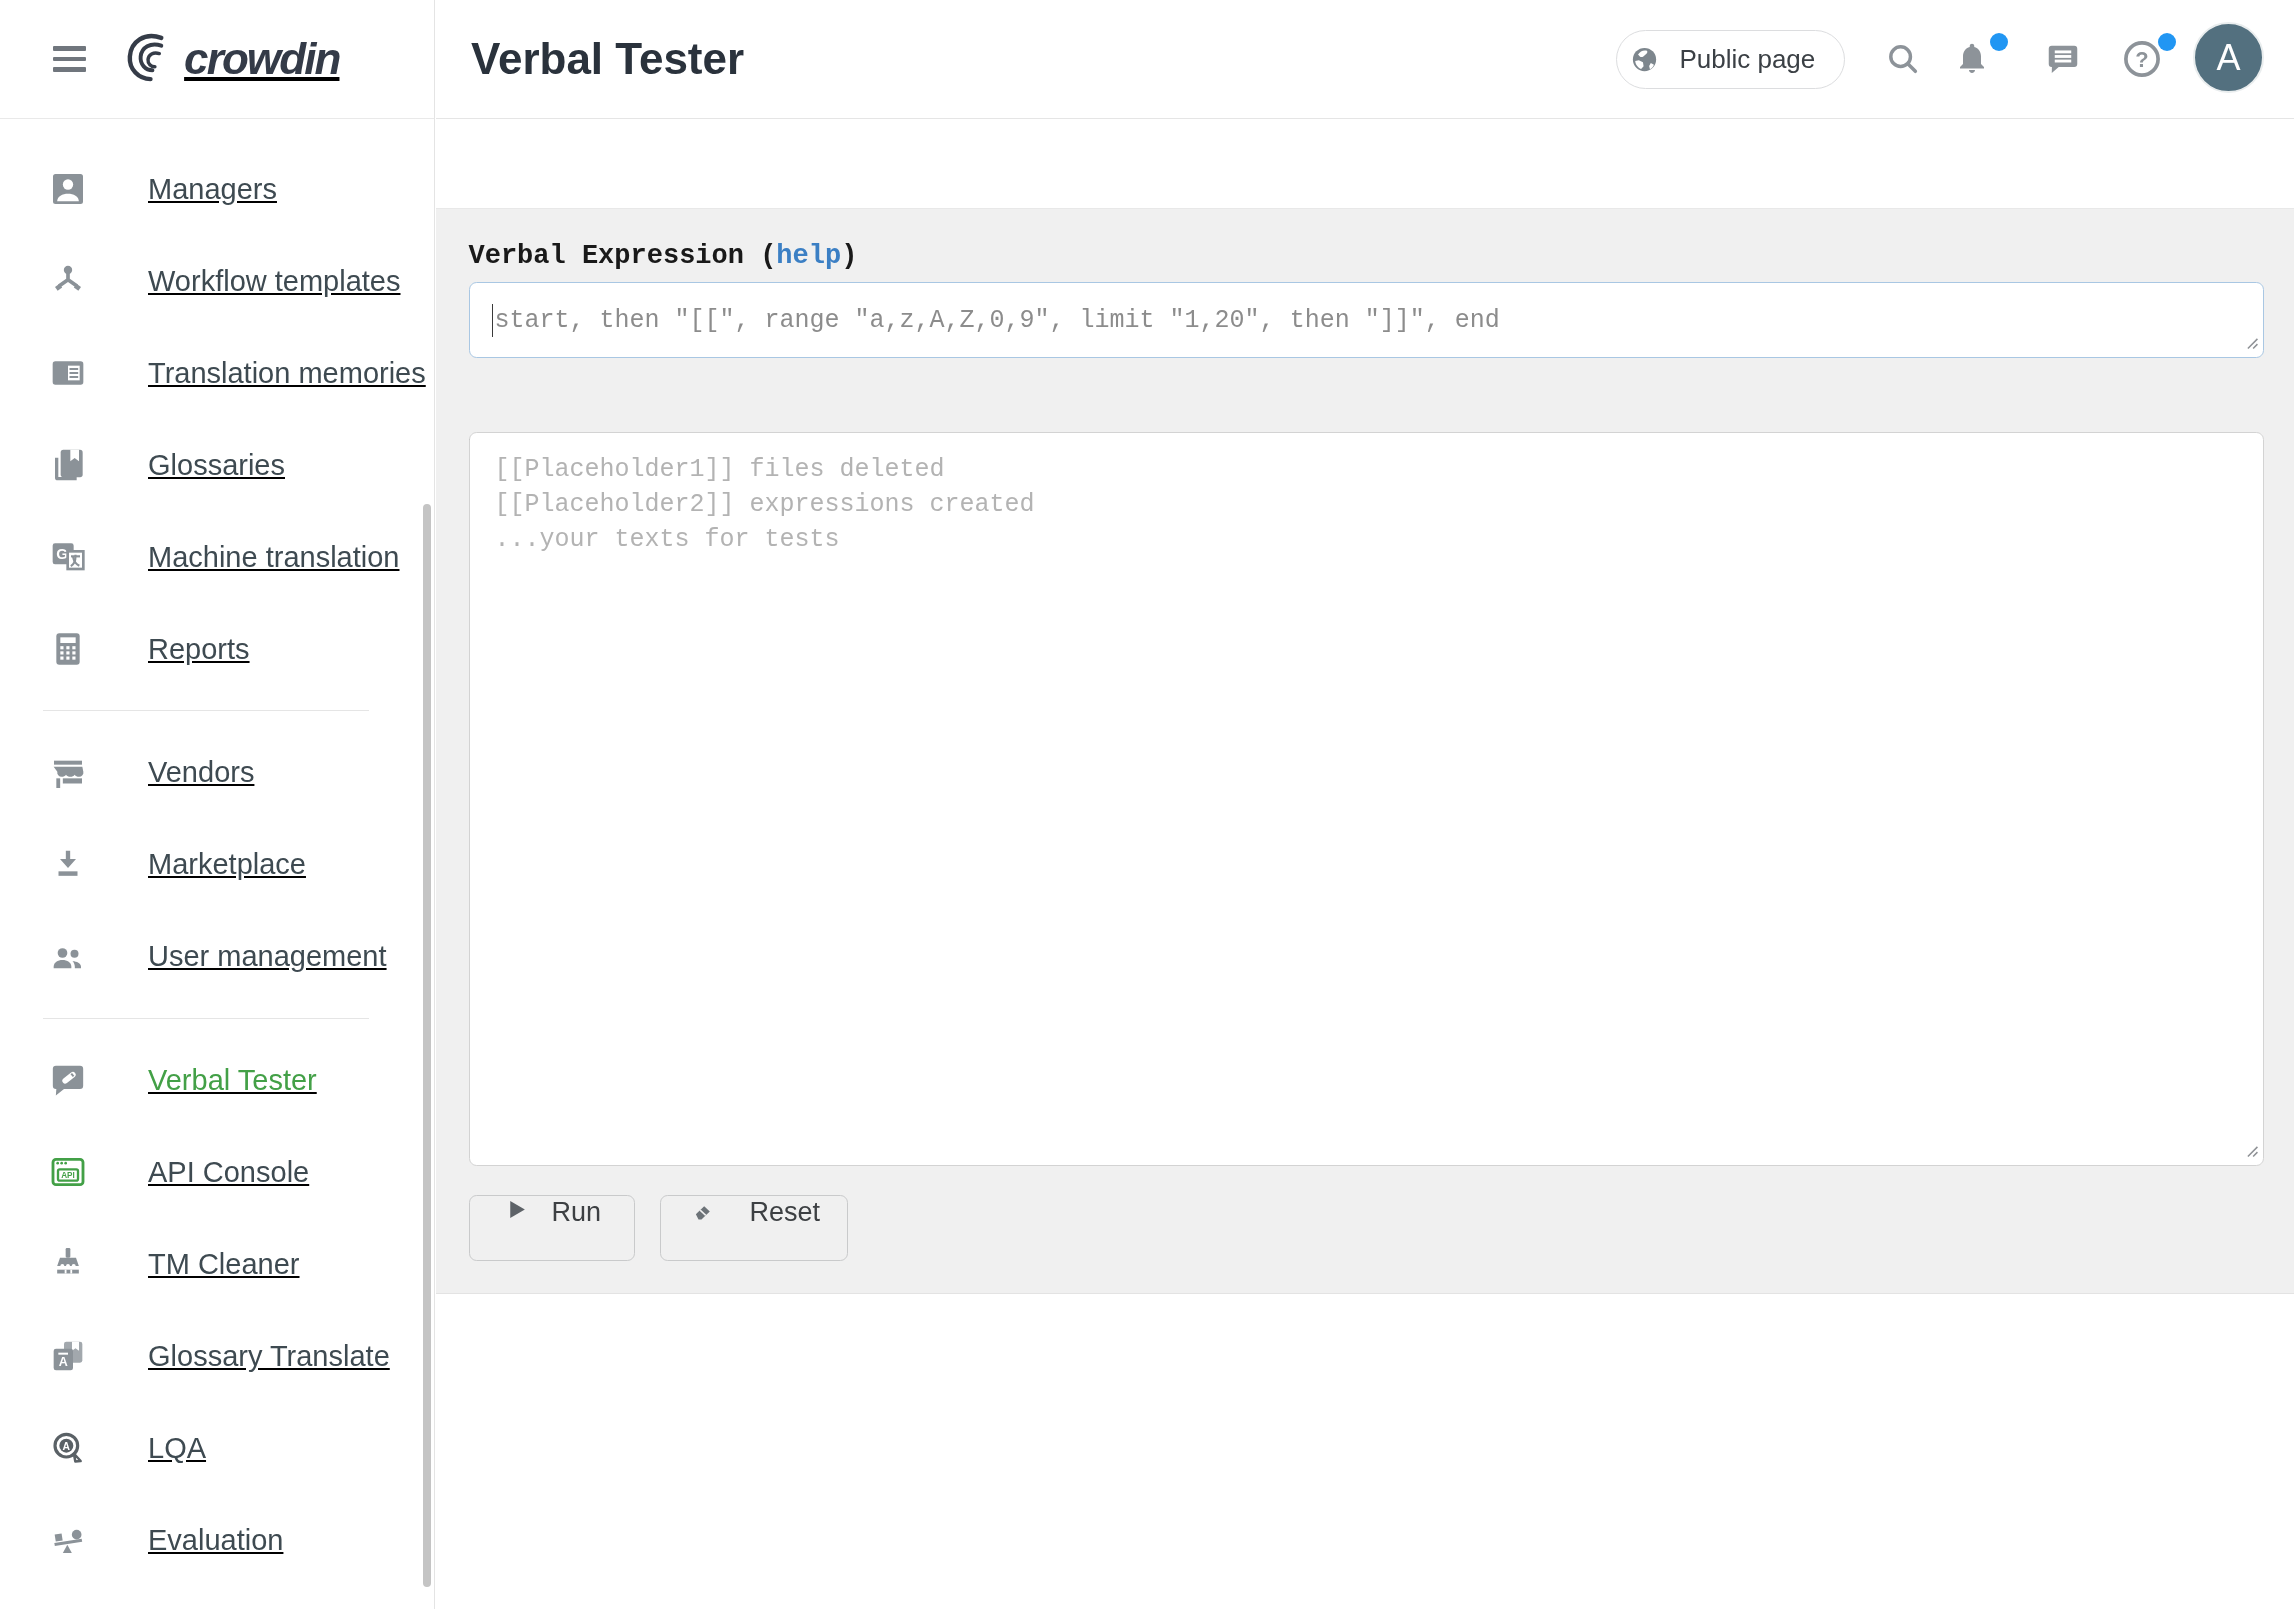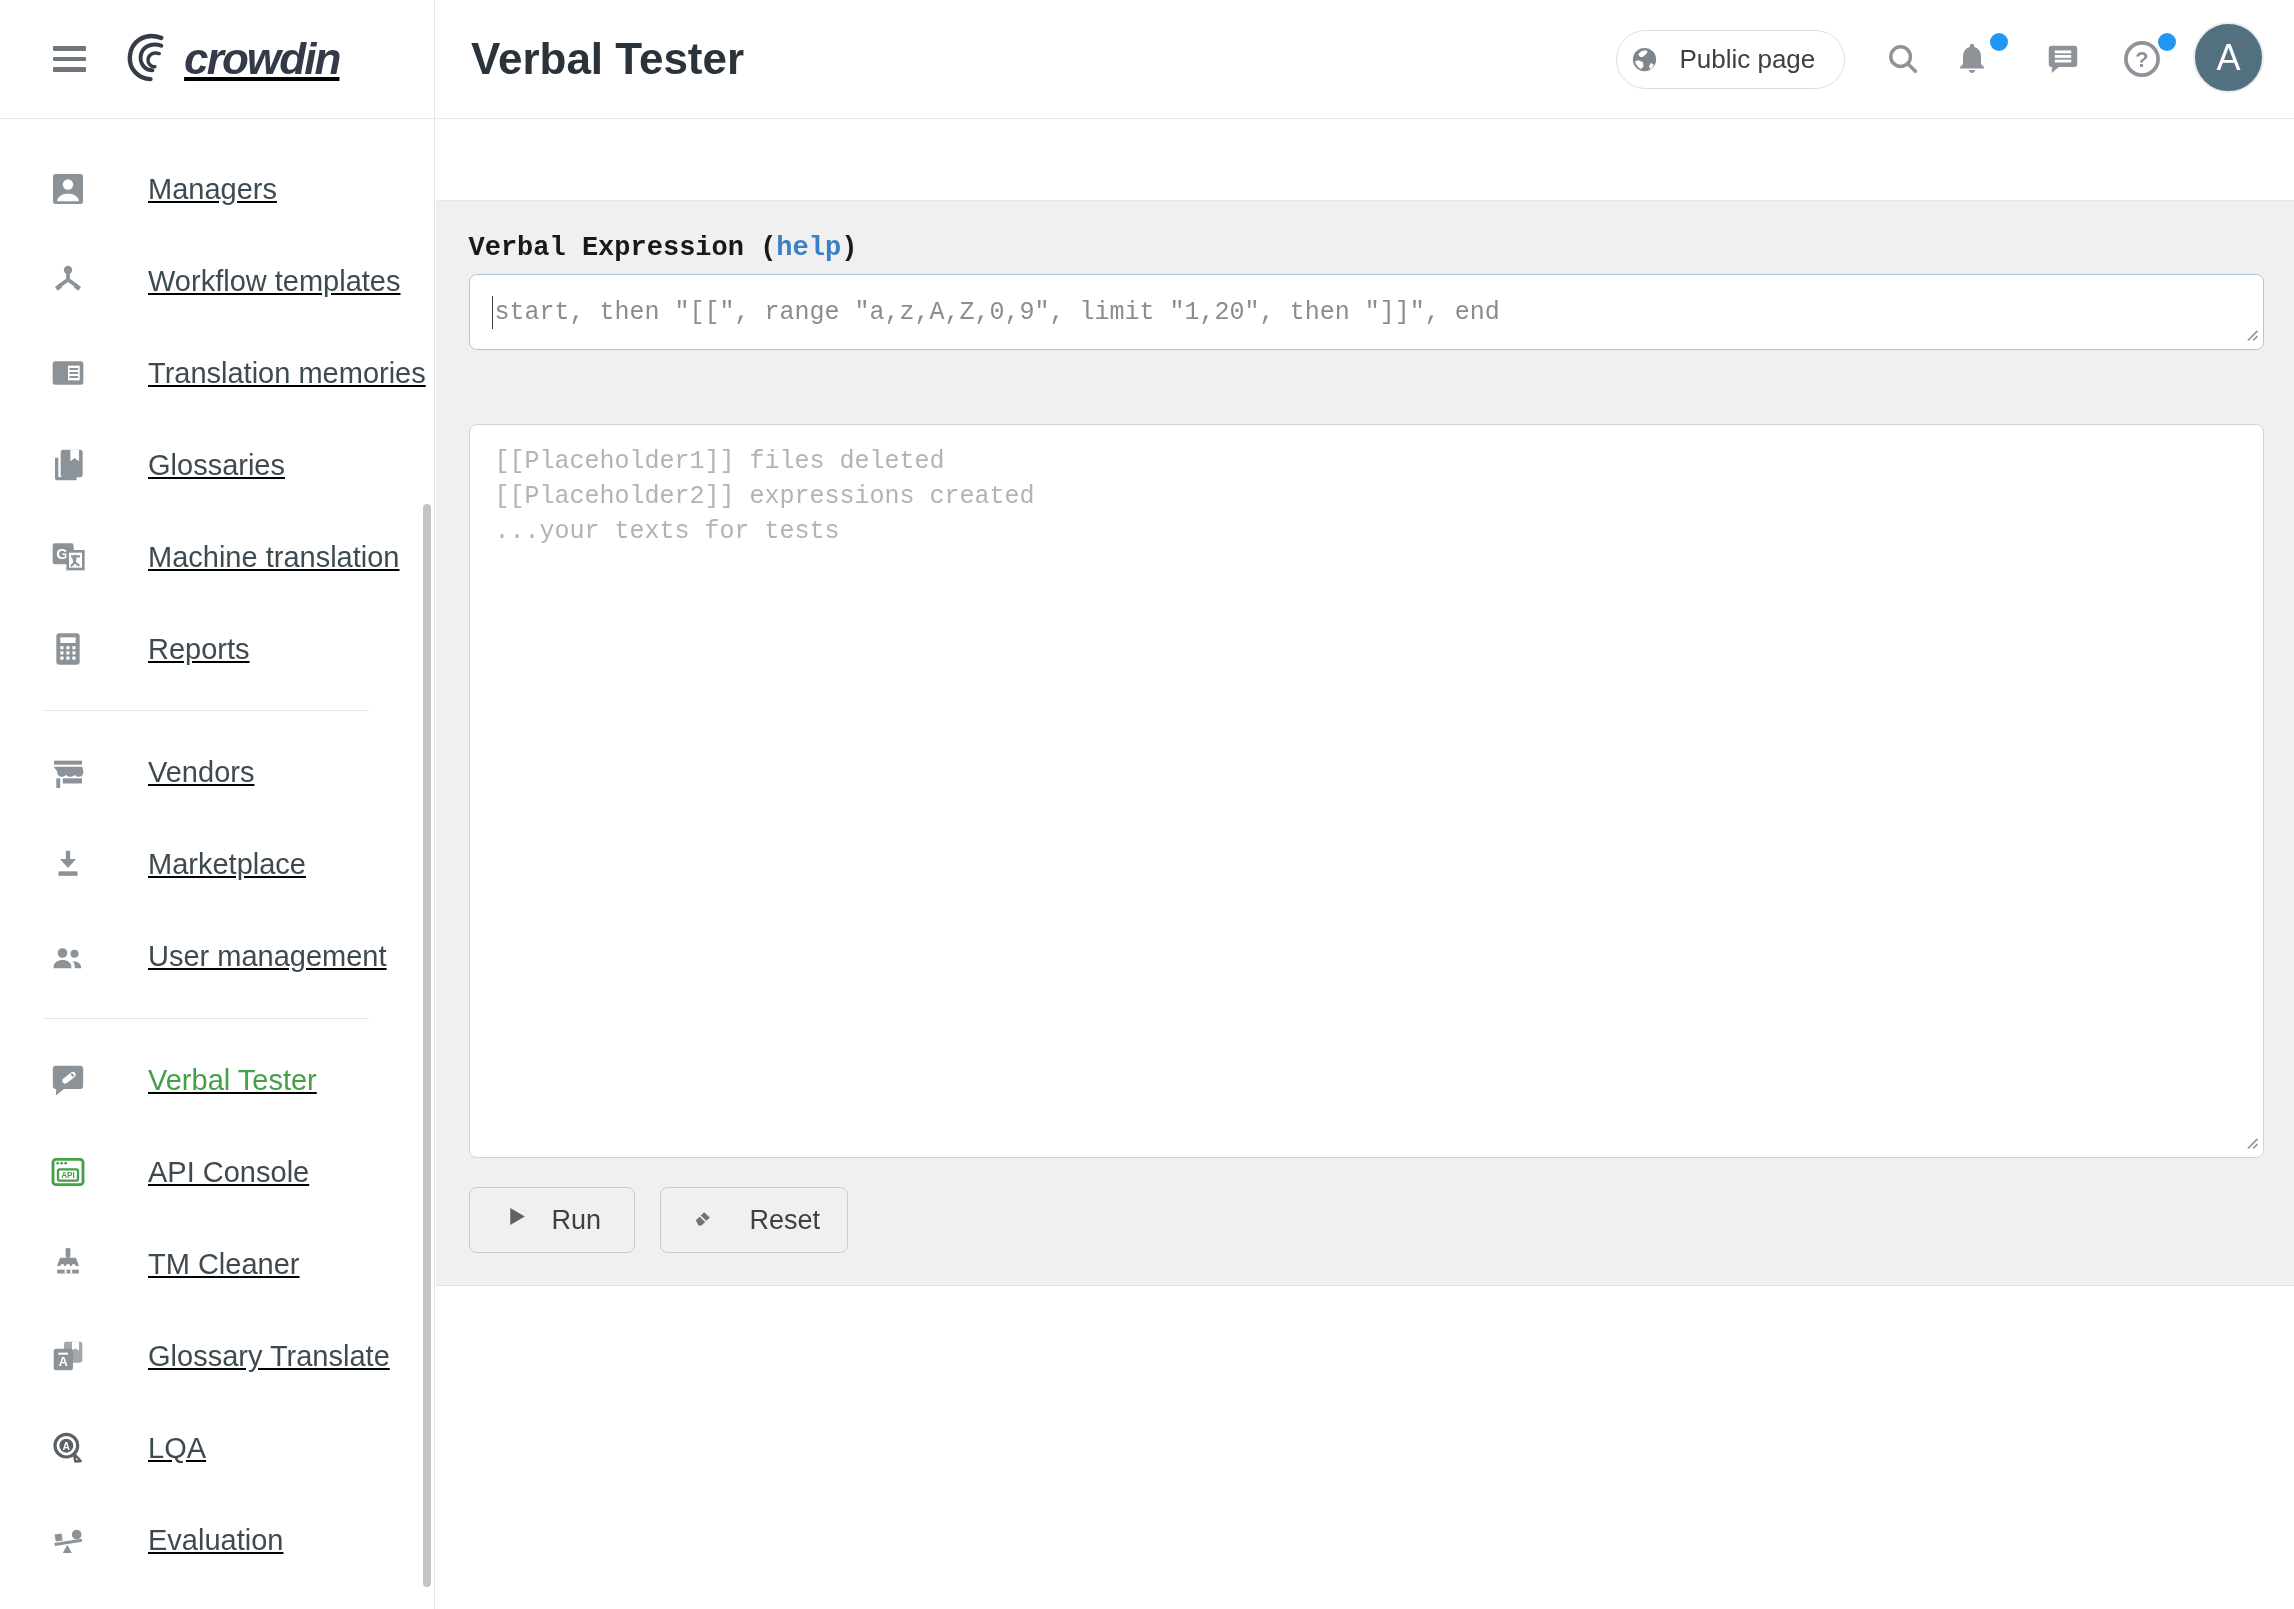--- a/index.html
+++ b/index.html
@@ -37,40 +37,40 @@
   .pill .pill-lbl{margin-left:19px;font-size:26px;font-weight:500;color:#3b4045;white-space:nowrap;}
   .hicon{position:absolute;cursor:pointer;}
   .badge{position:absolute;width:18px;height:18px;border-radius:50%;background:#2196f3;}
   .avatar{position:absolute;left:1757px;top:22px;width:71px;height:71px;border-radius:50%;
     background:#53707f;border:2.9px solid #e9edee;box-sizing:border-box;display:flex;
     align-items:center;justify-content:center;cursor:pointer;}
   .avatar span{color:#fff;font-size:36px;line-height:1;}
 
   
   .content{position:absolute;left:436px;top:119px;width:1858px;height:1490px;background:#fff;}
-  .panel{position:absolute;left:0;top:81px;width:1858px;height:1086px;background:#f0f0f0;
+  .panel{position:absolute;left:0;top:89px;width:1858px;height:1086px;background:#f0f0f0;
     border-top:1px solid #e8e8e8;border-bottom:1px solid #e3e3e3;box-sizing:border-box;}
   .mono-label{position:absolute;left:32.5px;font-family:"Liberation Mono", monospace;
     font-weight:bold;font-size:27px;color:#191919;white-space:nowrap;}
   .mono-label a{color:#3b7fc4;text-decoration:none;cursor:pointer;}
   .expr-wrap{position:absolute;left:32.5px;top:73px;width:1795px;height:76px;}
   .expr-input{width:100%;height:100%;box-sizing:border-box;border:1.9px solid #a9c7e3;border-radius:7.6px;
     background:#fff;font-family:"Liberation Mono", monospace;font-size:25px;color:#333;
     padding:0 38px 0 25px;outline:none;}
   .expr-input::placeholder{color:#8c8c8c;opacity:1;}
   .caret{position:absolute;left:23px;top:22px;width:1.9px;height:32.5px;background:#3a3a3a;}
   .grip{position:absolute;right:4.8px;bottom:4.8px;pointer-events:auto;cursor:nwse-resize;}
   .ta-wrap{position:absolute;left:32.5px;top:223px;width:1795px;height:734px;}
   .text-area{width:100%;height:100%;box-sizing:border-box;border:1.9px solid #d3d3d3;border-radius:7.6px;
     background:#fff;font-family:"Liberation Mono", monospace;font-size:25px;line-height:35px;color:#8b5cf6;
     padding:19px 25px;resize:none;outline:none;}
   .text-area::placeholder{color:#b3b3b3;opacity:1;}
   .btn-row{position:absolute;left:32.5px;top:986px;display:flex;gap:25px;}
   .btn{height:66px;border:1px solid #c9cacb;border-radius:7.6px;background:transparent;
-    display:flex;align-items:center;font-family:"Liberation Sans", sans-serif;
+    display:flex;align-items:flex-start;font-family:"Liberation Sans", sans-serif;
     font-size:27px;color:#3d4043;cursor:pointer;box-sizing:border-box;}
   .btn .bic{flex:0 0 auto;}
   .btn-run{width:166px;padding-left:34px;}
   .btn-run .btxt{margin-left:23px;}
   .btn-reset{width:188px;padding-left:29px;}
   .btn-reset .btxt{margin-left:33px;}
 </style>
 </head>
 <body>
 

